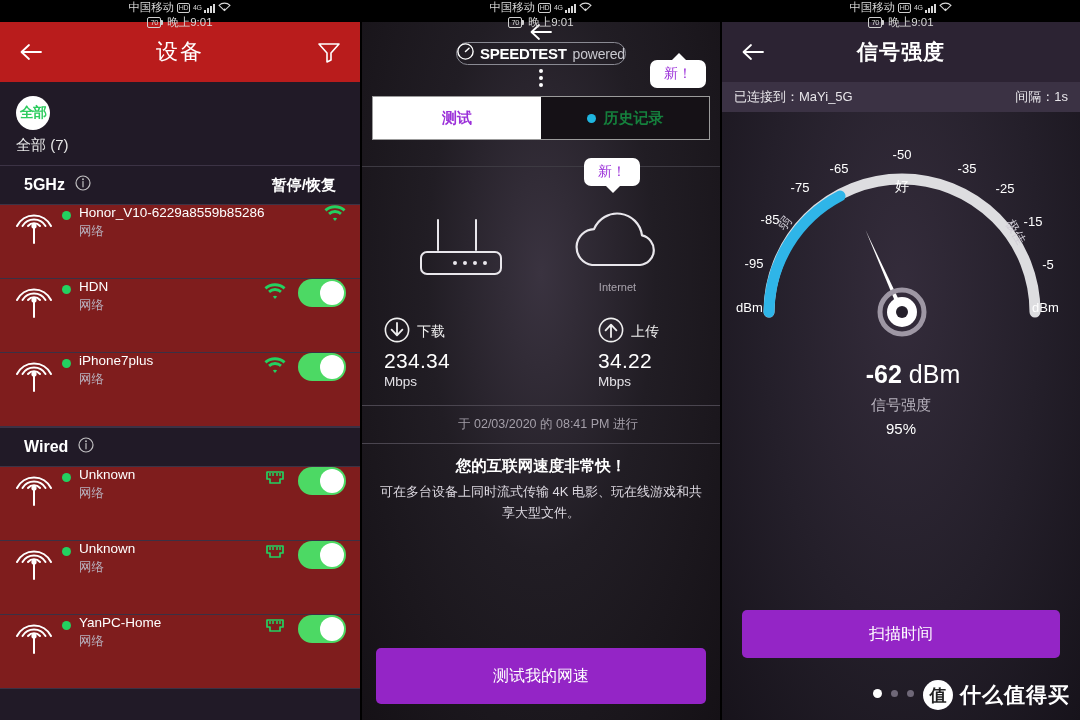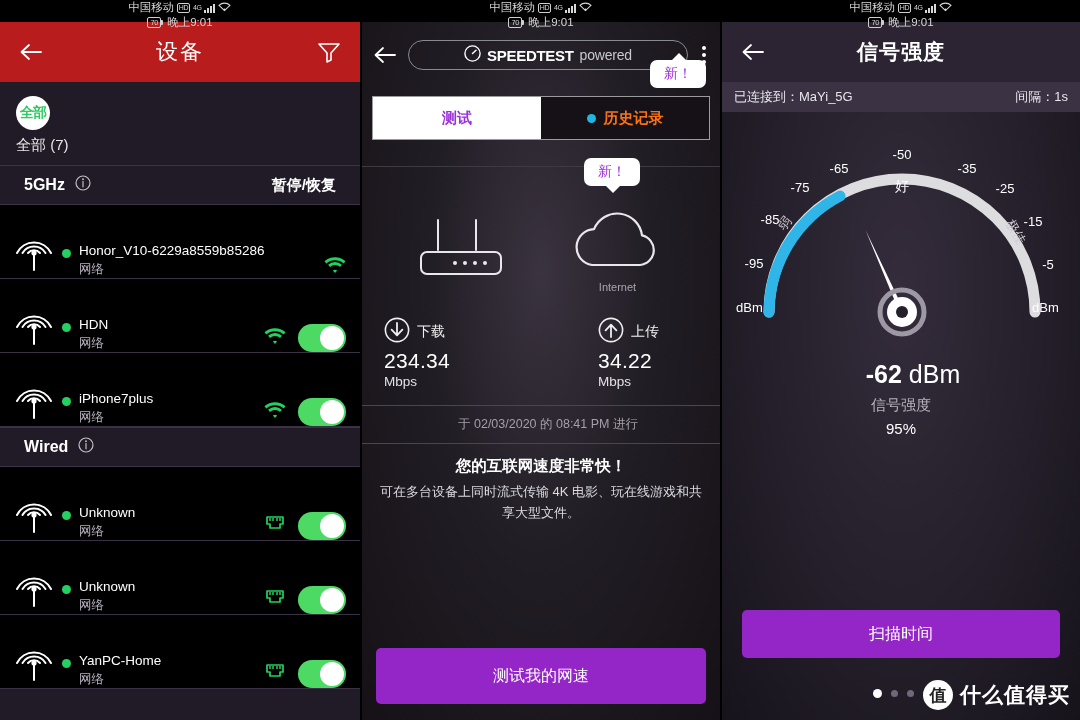--- a/index.html
+++ b/index.html
@@ -61,22 +61,22 @@
   }
   .all-label { color: #e6e6e6; font-size: 15px; margin-top: 6px; }
   .sec-head {
     height: 40px; display: flex; align-items: center; padding: 0 24px;
     color: #fff; font-size: 16px; font-weight: 700; border-bottom: 1px solid #3c3345;
     border-top: 1px solid #3c3345;
   }
   .sec-head .info { margin-left: 10px; opacity: .85; }
   .sec-head .right { margin-left: auto; font-size: 15px; font-weight: 700; }
   .dev {
-    height: 74px; display: flex; align-items: flex-end; padding: 0 14px;
-    background: #000000; border-bottom: 1px solid #3a3144;
+    height: 74px; display: flex; align-items: flex-start; padding: 0 14px;
+    background: #7f1d1d; border-bottom: 1px solid #3a3144;
   }
   .dev .radar { width: 42px; flex: 0 0 42px; }
   .dev-mid { flex: 1; display: flex; align-items: flex-start; padding-left: 6px; }
   .dot { width: 9px; height: 9px; border-radius: 50%; background: #23d160; margin: 6px 8px 0 0; flex:0 0 9px;}
   .dev-name { color: #fff; font-size: 13.5px; line-height: 16px; }
   .dev-sub { color: #b9b3c0; font-size: 12.5px; margin-top: 2px; }
   .dev-right { display: flex; align-items: center; gap: 12px; }
   .toggle {
     width: 48px; height: 28px; border-radius: 16px; background: #4cd964;
     position: relative; flex: 0 0 48px;
@@ -84,36 +84,36 @@
   .toggle::after {
     content:""; position:absolute; top:2px; right:2px; width:24px; height:24px;
     border-radius:50%; background:#fff;
   }
 
   
   .p2 {
     background: #181318;
     background-image: radial-gradient(ellipse at 50% 38%, #3a3340 0%, #211d24 45%, #151116 100%);
   }
-  .p2-header { height: 66px; display: flex; align-items: center; padding: 0 6px; position: relative;}
+  .p2-header { height: 66px; display: flex; align-items: center; padding: 0 6px; position: relative; flex-direction: column;}
   .st-pill {
     flex:1; margin: 0 6px; height: 30px; border: 1px solid #8a8a93; border-radius: 16px;
     display: flex; align-items: center; justify-content: center; gap: 6px;
   }
   .st-brand { color:#fff; font-size: 15px; font-weight: 800; letter-spacing: -.3px; }
   .st-powered { color:#c8c8cf; font-size: 14px; font-weight: 300; letter-spacing:-.2px;}
   .kebab { display:flex; flex-direction:column; gap:3px; padding: 4px 8px;}
   .kebab i { width:4px; height:4px; border-radius:50%; background:#fff; }
   .tabs {
     display: flex; margin: 8px 10px 0; border: 1px solid #9b9b9b; height: 44px;
     position: relative;
   }
   .tab { flex:1; display:flex; align-items:center; justify-content:center; gap:8px; font-size:15px; font-weight:600;}
   .tab.active { background:#fff; color:#9b30d9; }
-  .tab.inactive { background:#151116; color:#f97316; }
+  .tab.inactive { background:#151116; color:#15803d; }
   .bluedot { width:9px; height:9px; border-radius:50%; background:#1fb6e0; }
   .bubble {
     position: absolute; background: #fff; border-radius: 7px; color:#9b30d9;
     font-size: 14px; padding: 5px 14px; font-weight: 500;
   }
   .bubble.up::after {
     content:""; position:absolute; top:-7px; left:50%; margin-left:-7px;
     border-left:8px solid transparent; border-right:8px solid transparent;
     border-bottom:8px solid #fff;
   }

